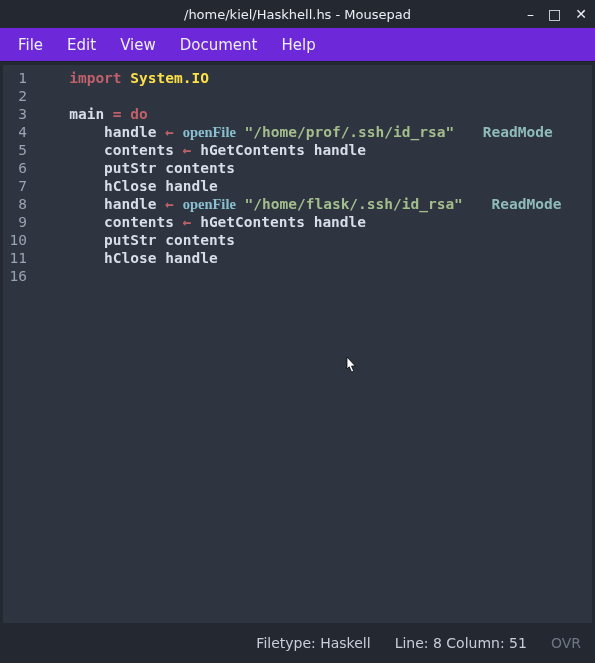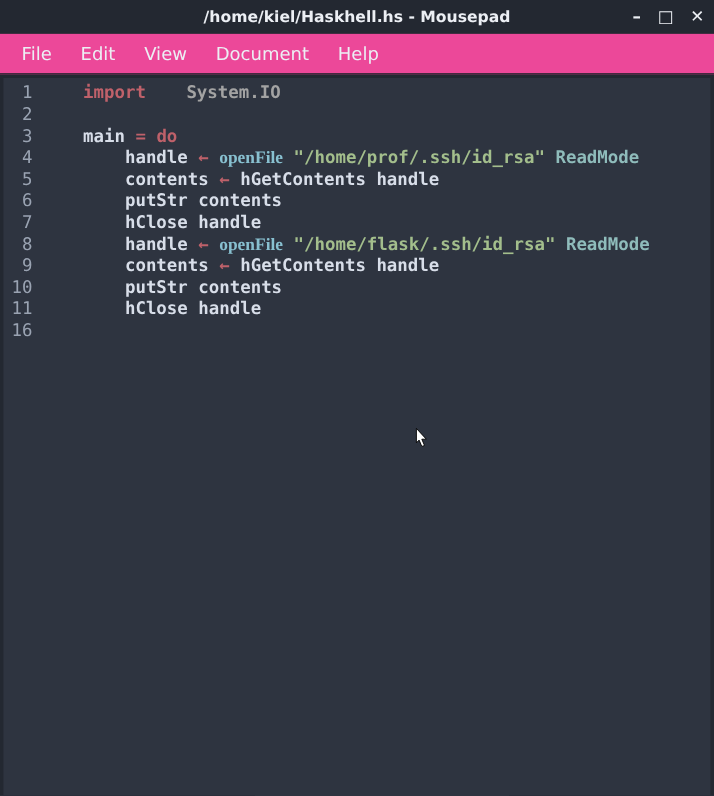--- a/index.html
+++ b/index.html
@@ -7,50 +7,50 @@
     background:#2e3440;
     font-family: "DejaVu Sans", "Segoe UI", sans-serif;
     font-size:14px;
     color:#d8dee9;
     width:595px; height:663px;
     overflow:hidden;
   }
   .window { width:595px; height:663px; display:flex; flex-direction:column; background:#232831; }
   .titlebar {
     height:28px; background:#232831; display:flex; align-items:center; justify-content:center;
-    position:relative; color:#eceff4; font-weight:700; font-size:13px;
+    position:relative; color:#eceff4; font-weight:400; font-size:13px;
   }
   .titlebar .controls { position:absolute; right:8px; display:flex; gap:14px; }
   .titlebar .controls span { cursor:pointer; font-size:14px; line-height:14px; }
   .menubar {
-    height:34px; background:#ec4899; display:flex; align-items:center; padding:0 8px;
+    height:34px; background:#6d28d9; display:flex; align-items:center; padding:0 8px;
     gap:4px; border-bottom:1px solid #1c212a;
   }
   .menubar .menu-item {
     padding:4px 10px; color:#eceff4; font-size:15px; cursor:pointer;
   }
   .editor {
     flex:1; display:flex; background:#2e3440; font-family: "DejaVu Sans Mono","Consolas",monospace;
     font-size:14.5px; line-height:18px; margin:3px; margin-bottom:0; position:relative;
   }
   .gutter {
     width:32px; background:#2e3440; color:#9aa3b2; text-align:right; padding:4px 8px 4px 0;
     user-select:none;
   }
   .gutter div { height:18px; }
   .code { flex:1; padding:4px 0 4px 8px; position:relative; }
   .code .line { height:18px; white-space:pre; }
   .kw-import { color:#bf616a; font-weight:bold; }
-  .ident-mod { color:#a3a3a3; font-weight:bold;margin-left:25px; }
+  .ident-mod { color:#fde047; font-weight:bold; }
   .ident-main { color:#d8dee9; font-weight:bold; }
   .op { color:#bf616a; font-weight:bold; }
   .kw-do { color:#bf616a; font-weight:bold;text-align:center; }
   .fn-open { color:#88c0d0; font-weight:bold;font-family:Liberation Serif, serif; }
   .str { color:#a3be8c; font-weight:bold; }
-  .ctor { color:#8fbcbb; font-weight:bold; }
+  .ctor { color:#8fbcbb; font-weight:bold;margin-left:20px; }
   .plain { color:#d8dee9; font-weight:bold; }
   .arrow { color:#bf616a; font-weight:bold; }
   .statusbar {
     height:40px; display:flex; align-items:center; justify-content:flex-end;
     padding:0 14px; gap:24px; color:#c8ced9; background:#232831; font-size:14px;
   }
   .statusbar .dim { color:#6e7686; }
   .cursor-img {
     position:absolute; left:306px; top:290px; pointer-events:none;
     width:18px; height:22px;
@@ -106,14 +106,19 @@
       <div class="line">       <span class="plain">putStr</span><span> </span><span class="plain">contents</span></div>
       <div class="line">       <span class="plain">hClose</span><span> </span><span class="plain">handle</span></div>
       <div class="line"></div>
 
       <svg class="cursor-img" viewBox="0 0 24 28">
         <path d="M8 2 L8 18 L11 15 L14 22 L17 21 L14 14 L19 14 Z" fill="#fff" stroke="#000" stroke-width="1"></path>
       </svg>
     </div>
   </div>
 
+  <div class="statusbar">
+    <span>Filetype: Haskell</span>
+    <span>Line: 8 Column: 51</span>
+    <span class="dim">OVR</span>
+  </div>
 
 </div>
 
 </body></html>

